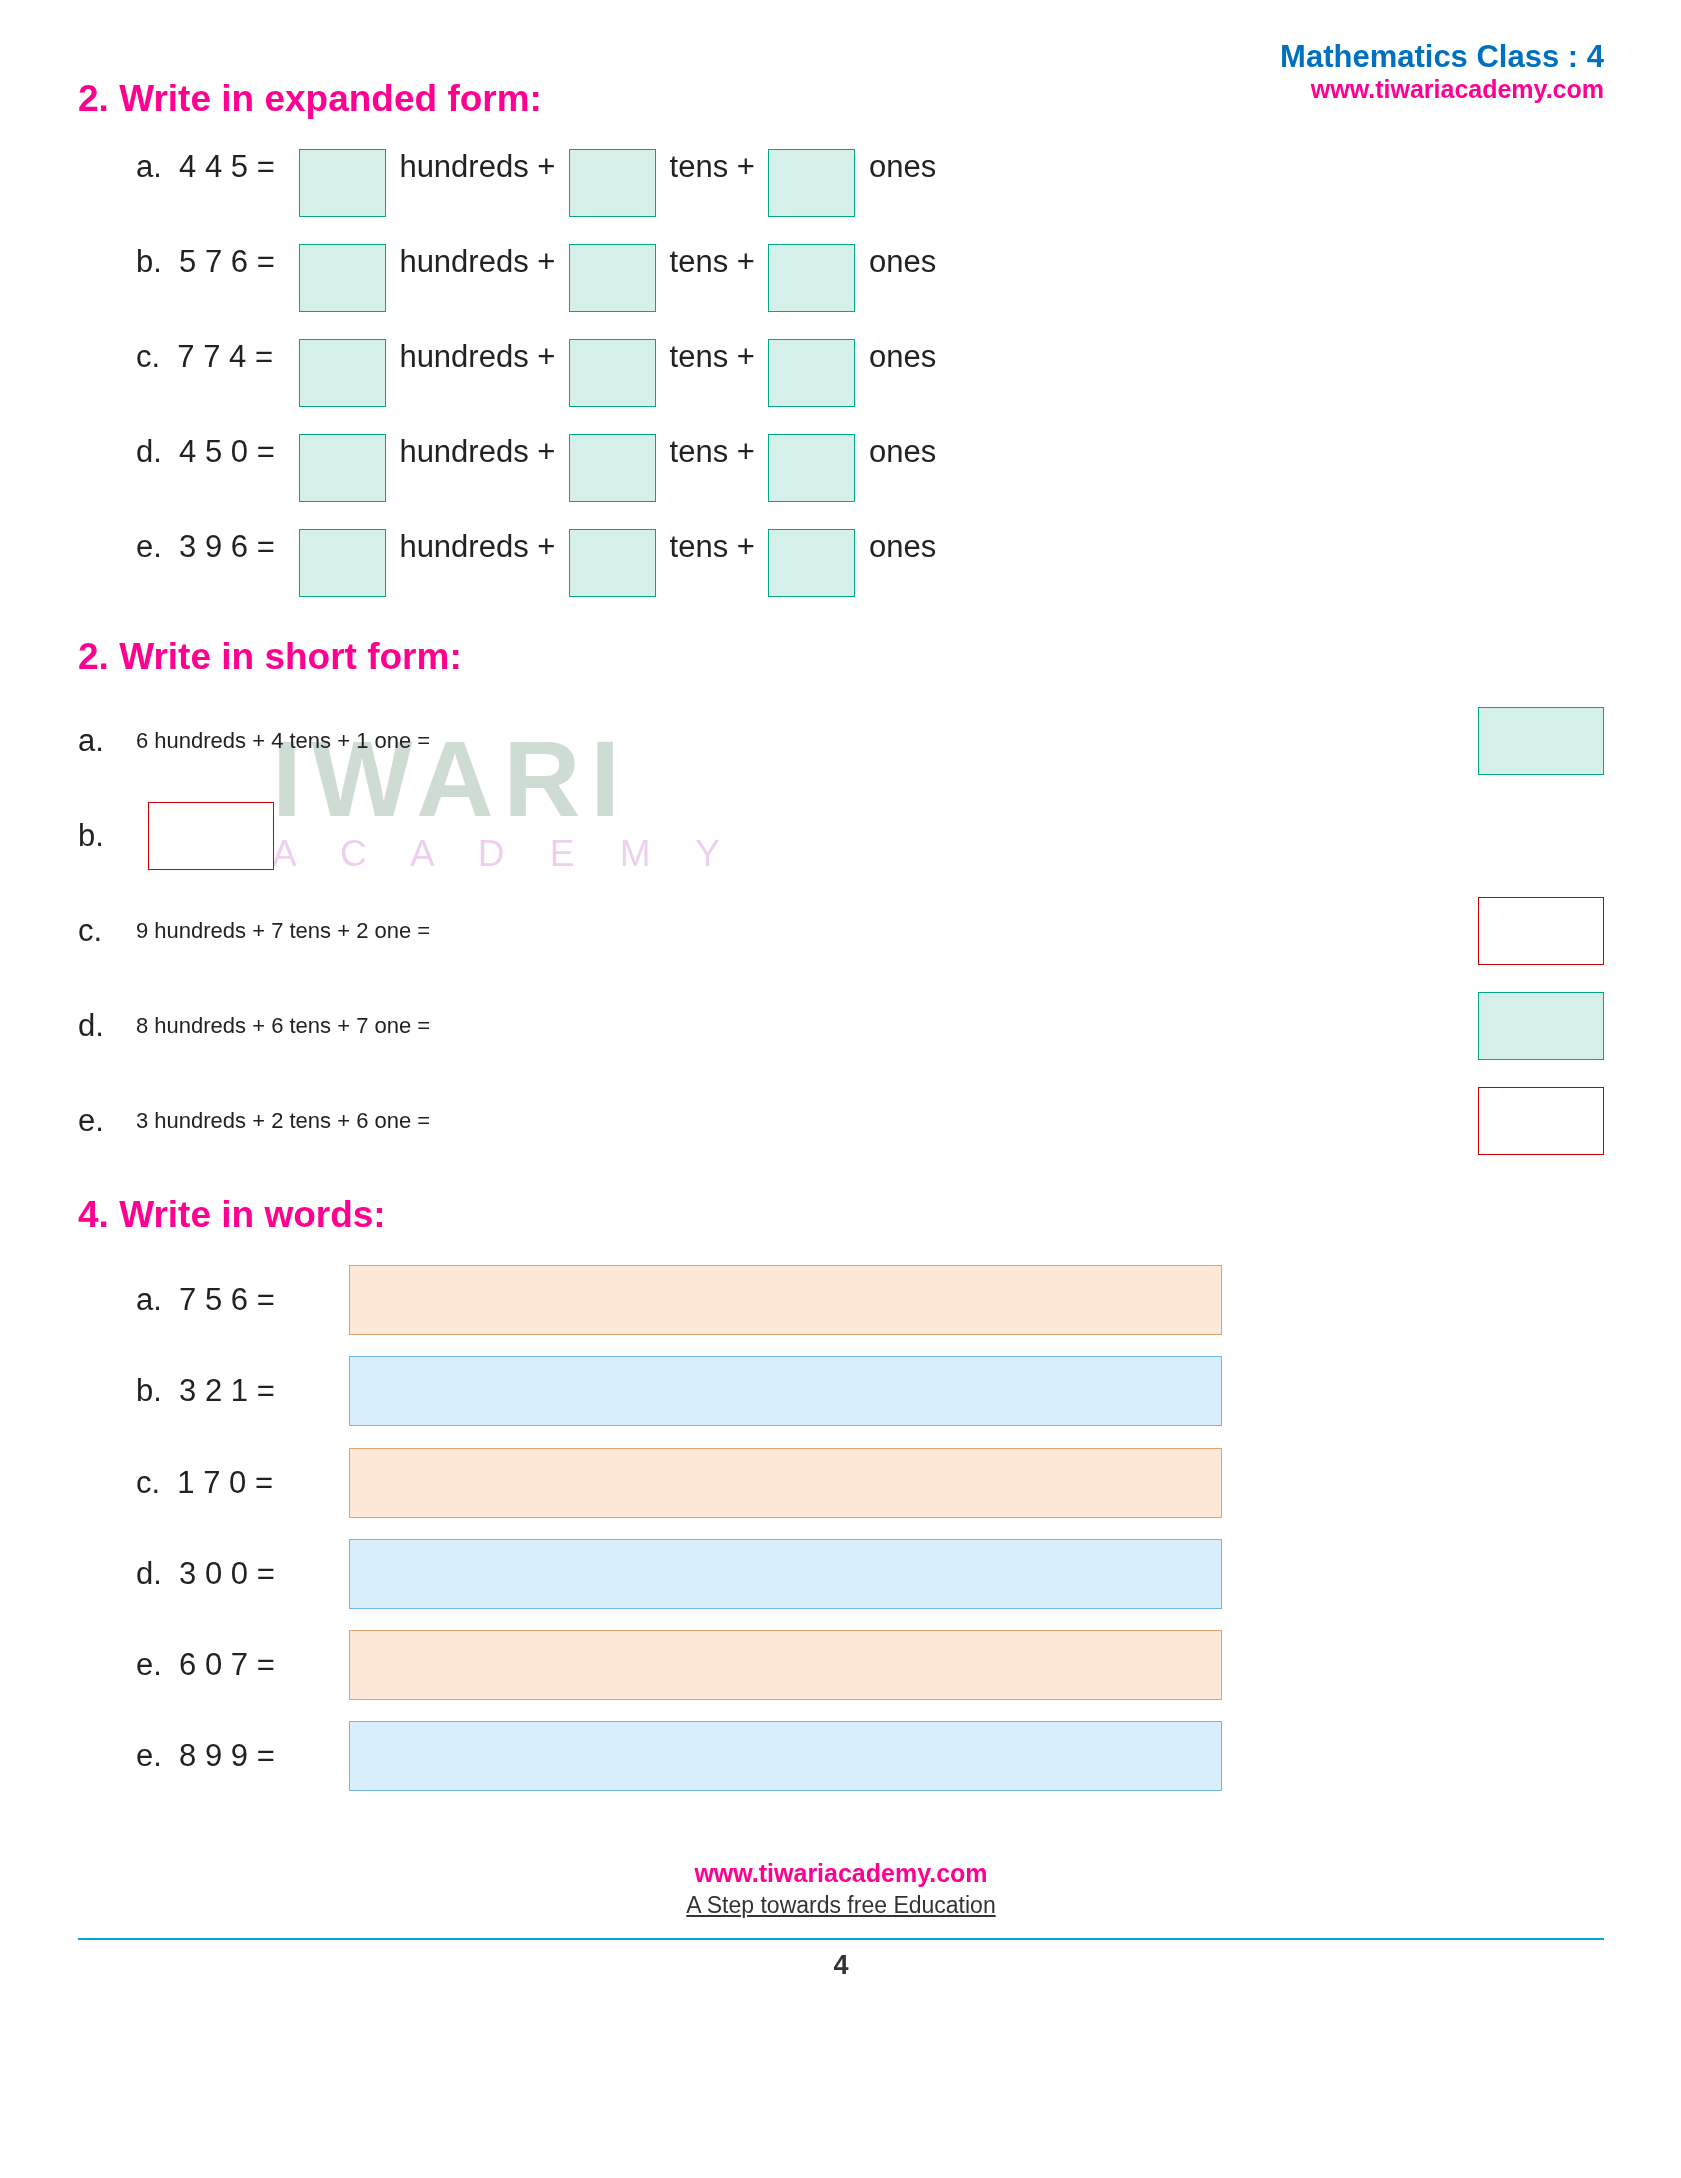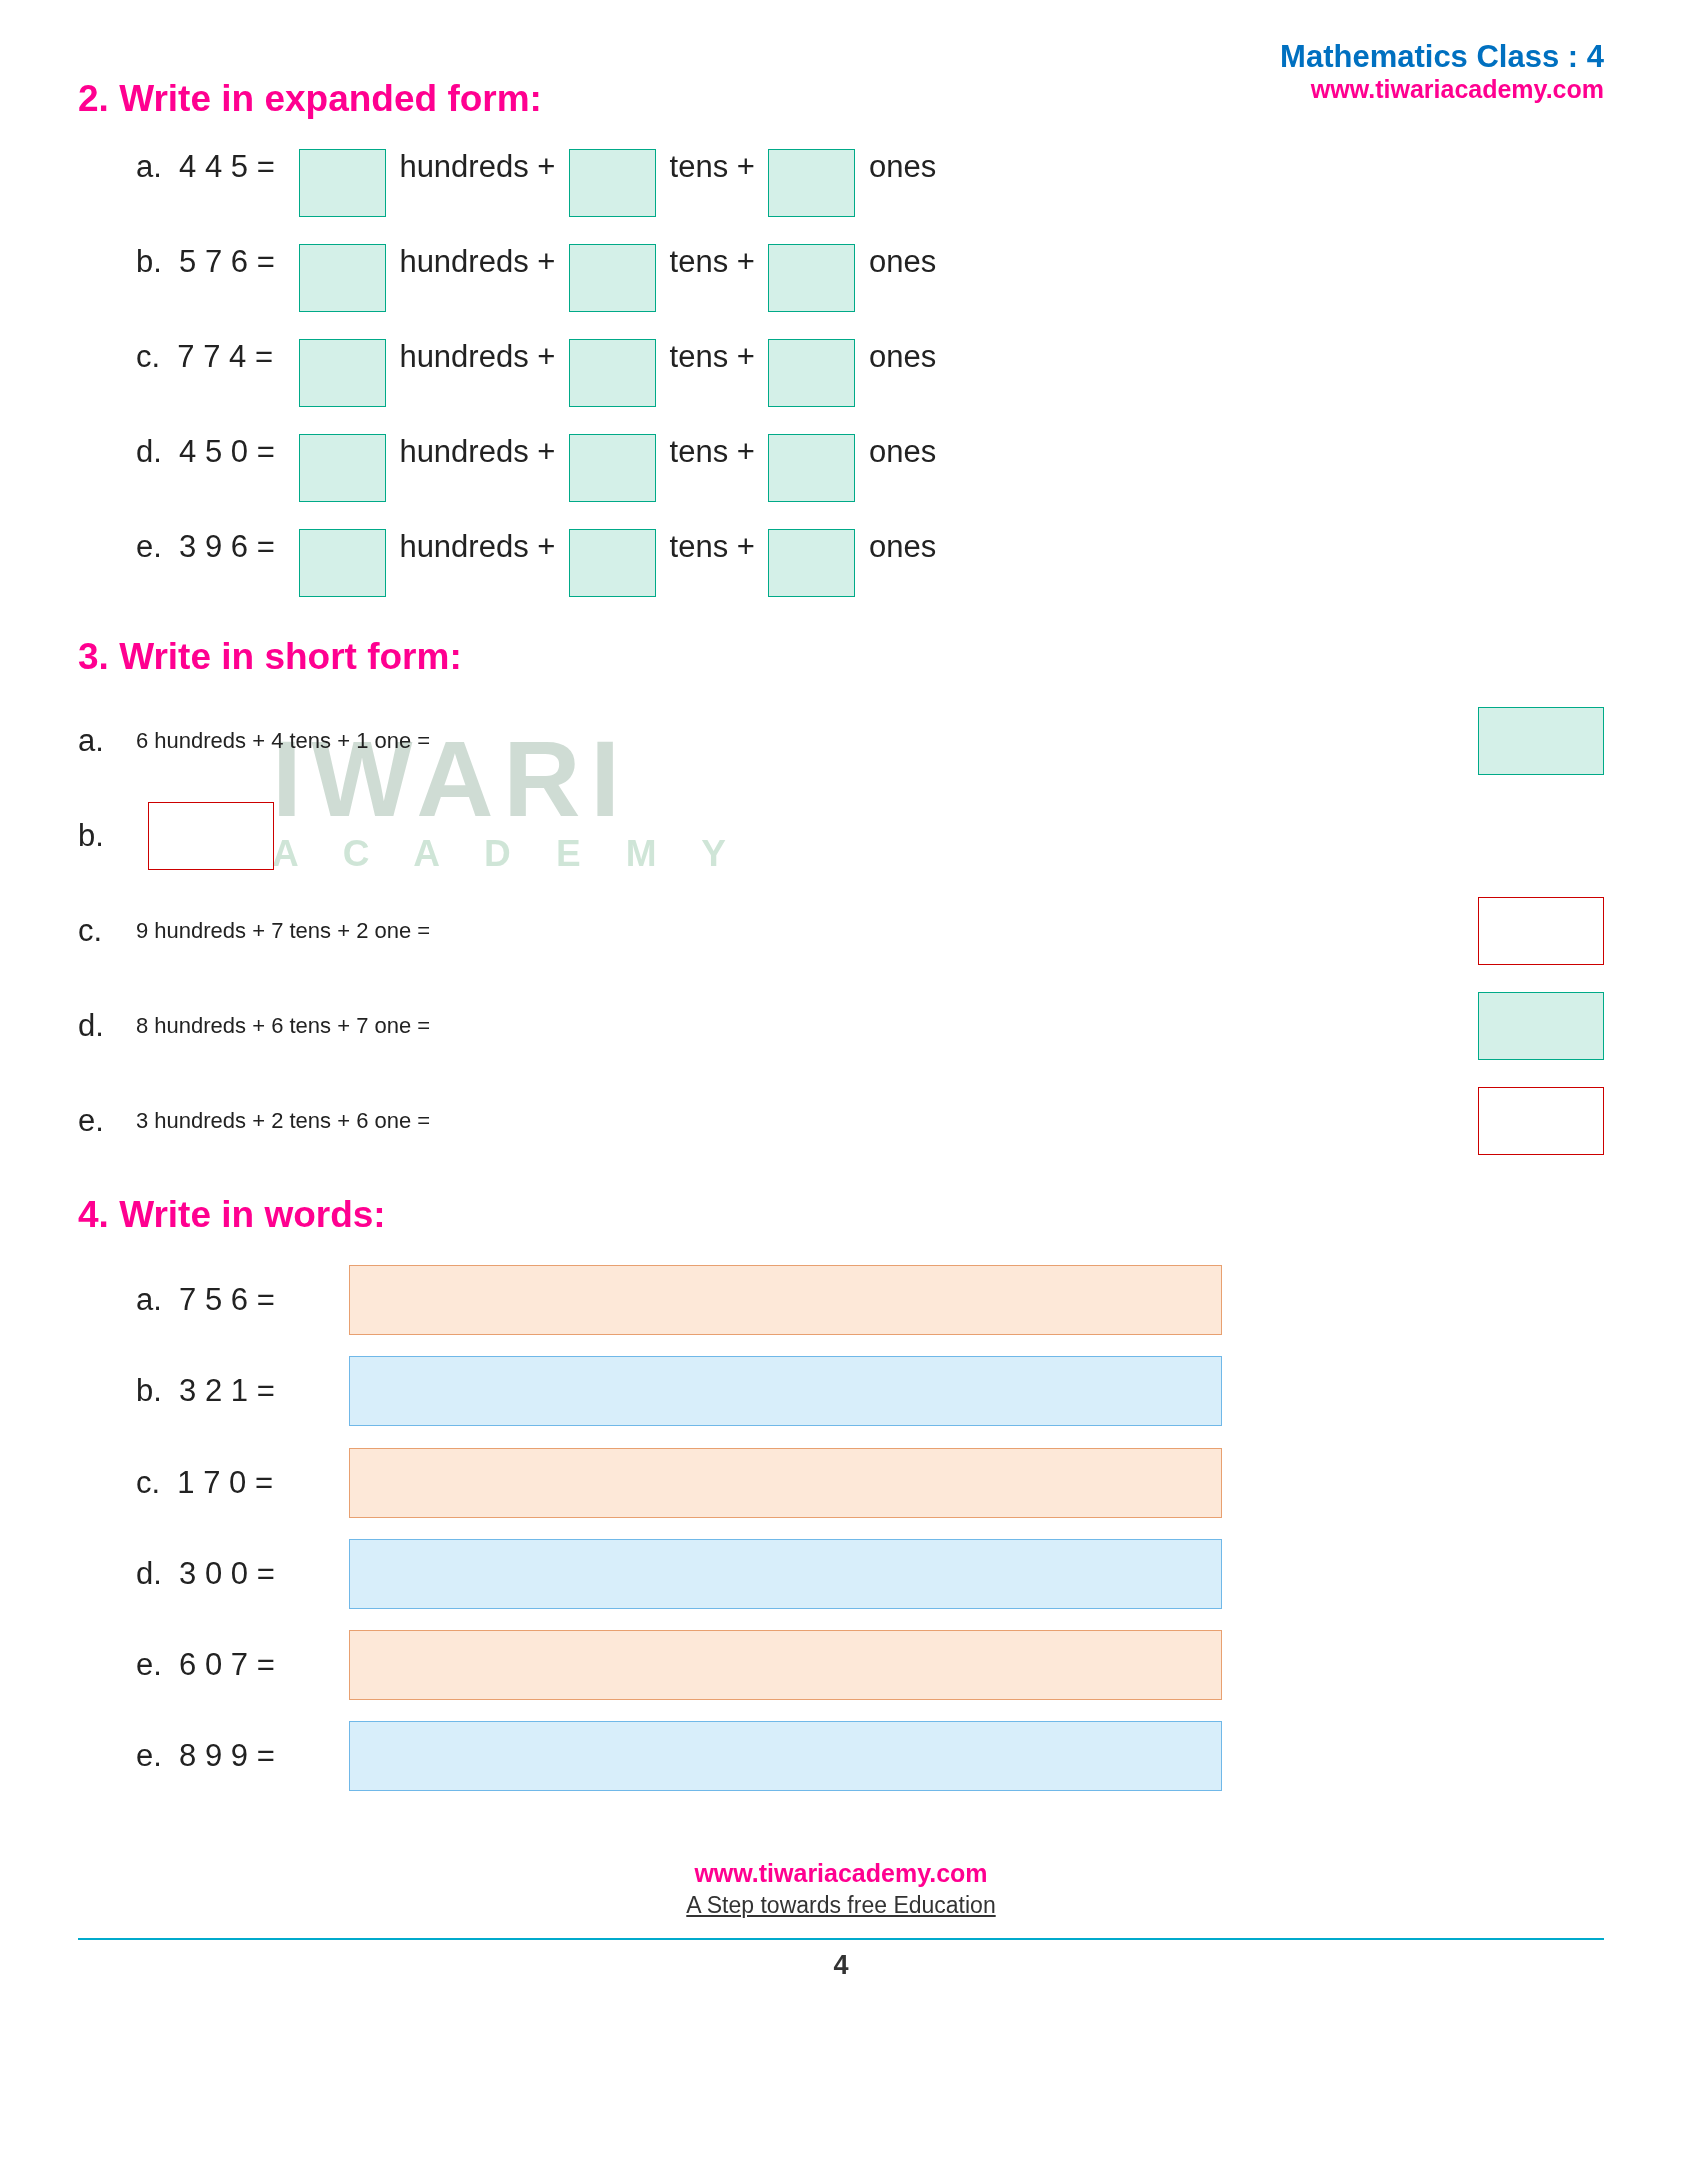--- a/index.html
+++ b/index.html
@@ -195,22 +195,22 @@
     .wm-text1 {
       font-size: 107px;
       font-weight: 900;
       color: #14532d;
       letter-spacing: 9.7px;
       line-height: 1;
     }
 
     .wm-text2 {
       font-size: 37px;
-      font-weight: 700;
-      color: #15803d;
+      font-weight: 400;
+      color: #a21caf;
       letter-spacing: 17.5px;
       text-align: center;
     }
 
     .short-form-content {
       position: relative;
       z-index: 1;
     }
   </style>
 </head>
@@ -272,21 +272,21 @@
       <span class="green-box"></span>
       <span class="word">tens +</span>
       <span class="green-box"></span>
       <span class="word">ones</span>
     </div>
 
   </div>
 </div>
 
 <div>
-  <div class="section-title">3.  Write in short form:</div>
+  <div class="section-title">2.  Write in short form:</div>
   <div class="short-form-section">
 
     <div class="watermark-container">
       <div class="wm-text1">IWARI</div>
       <div class="wm-text2">A C A D E M Y</div>
     </div>
 
     <div class="short-form-content">
 
       <div class="short-row">

